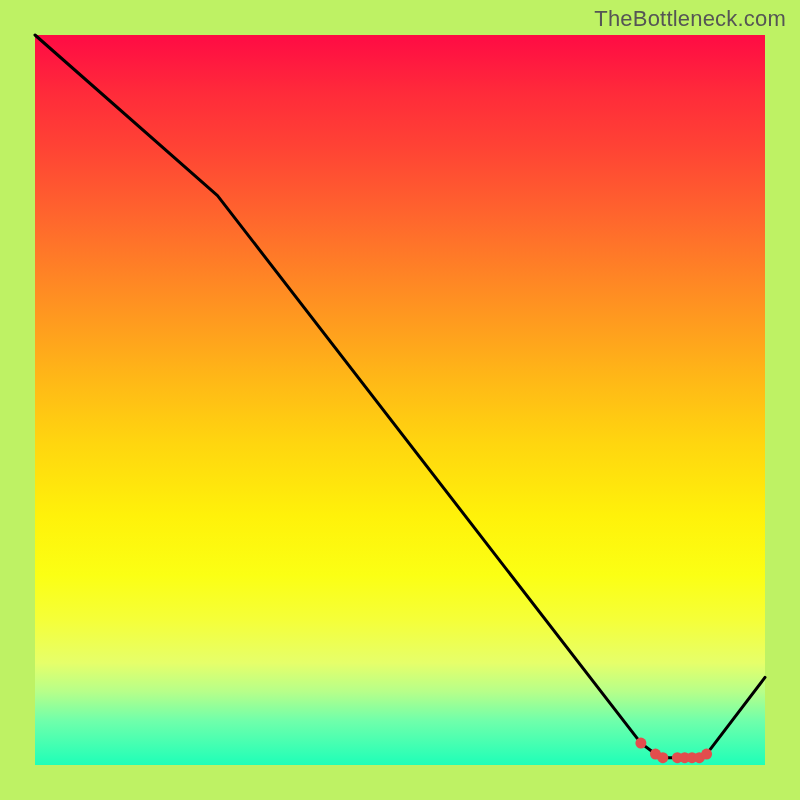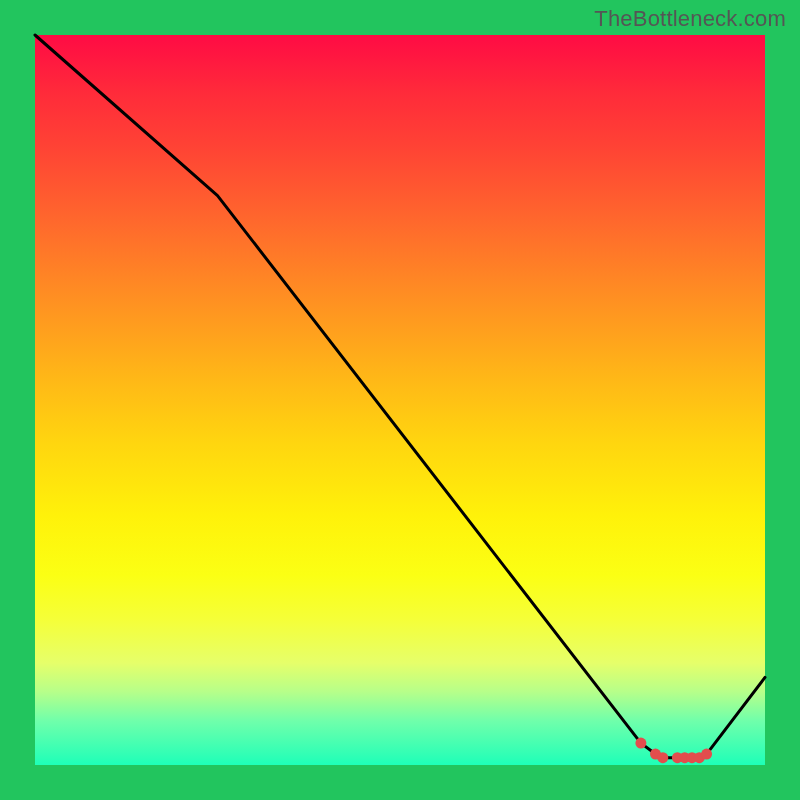--- a/index.html
+++ b/index.html
@@ -8,21 +8,21 @@
     width: 800px;
     height: 800px;
     background: #000;
     overflow: hidden;
     font-family: Arial, Helvetica, sans-serif;
   }
   .frame {
     position: relative;
     width: 800px;
     height: 800px;
-    background: #22c55e;
+    background: #bef264;
   }
   .watermark {
     position: absolute;
     top: 6px;
     right: 14px;
     color: #555;
     font-size: 22px;
     font-weight: 500;
     letter-spacing: 0.2px;
     user-select: none;

